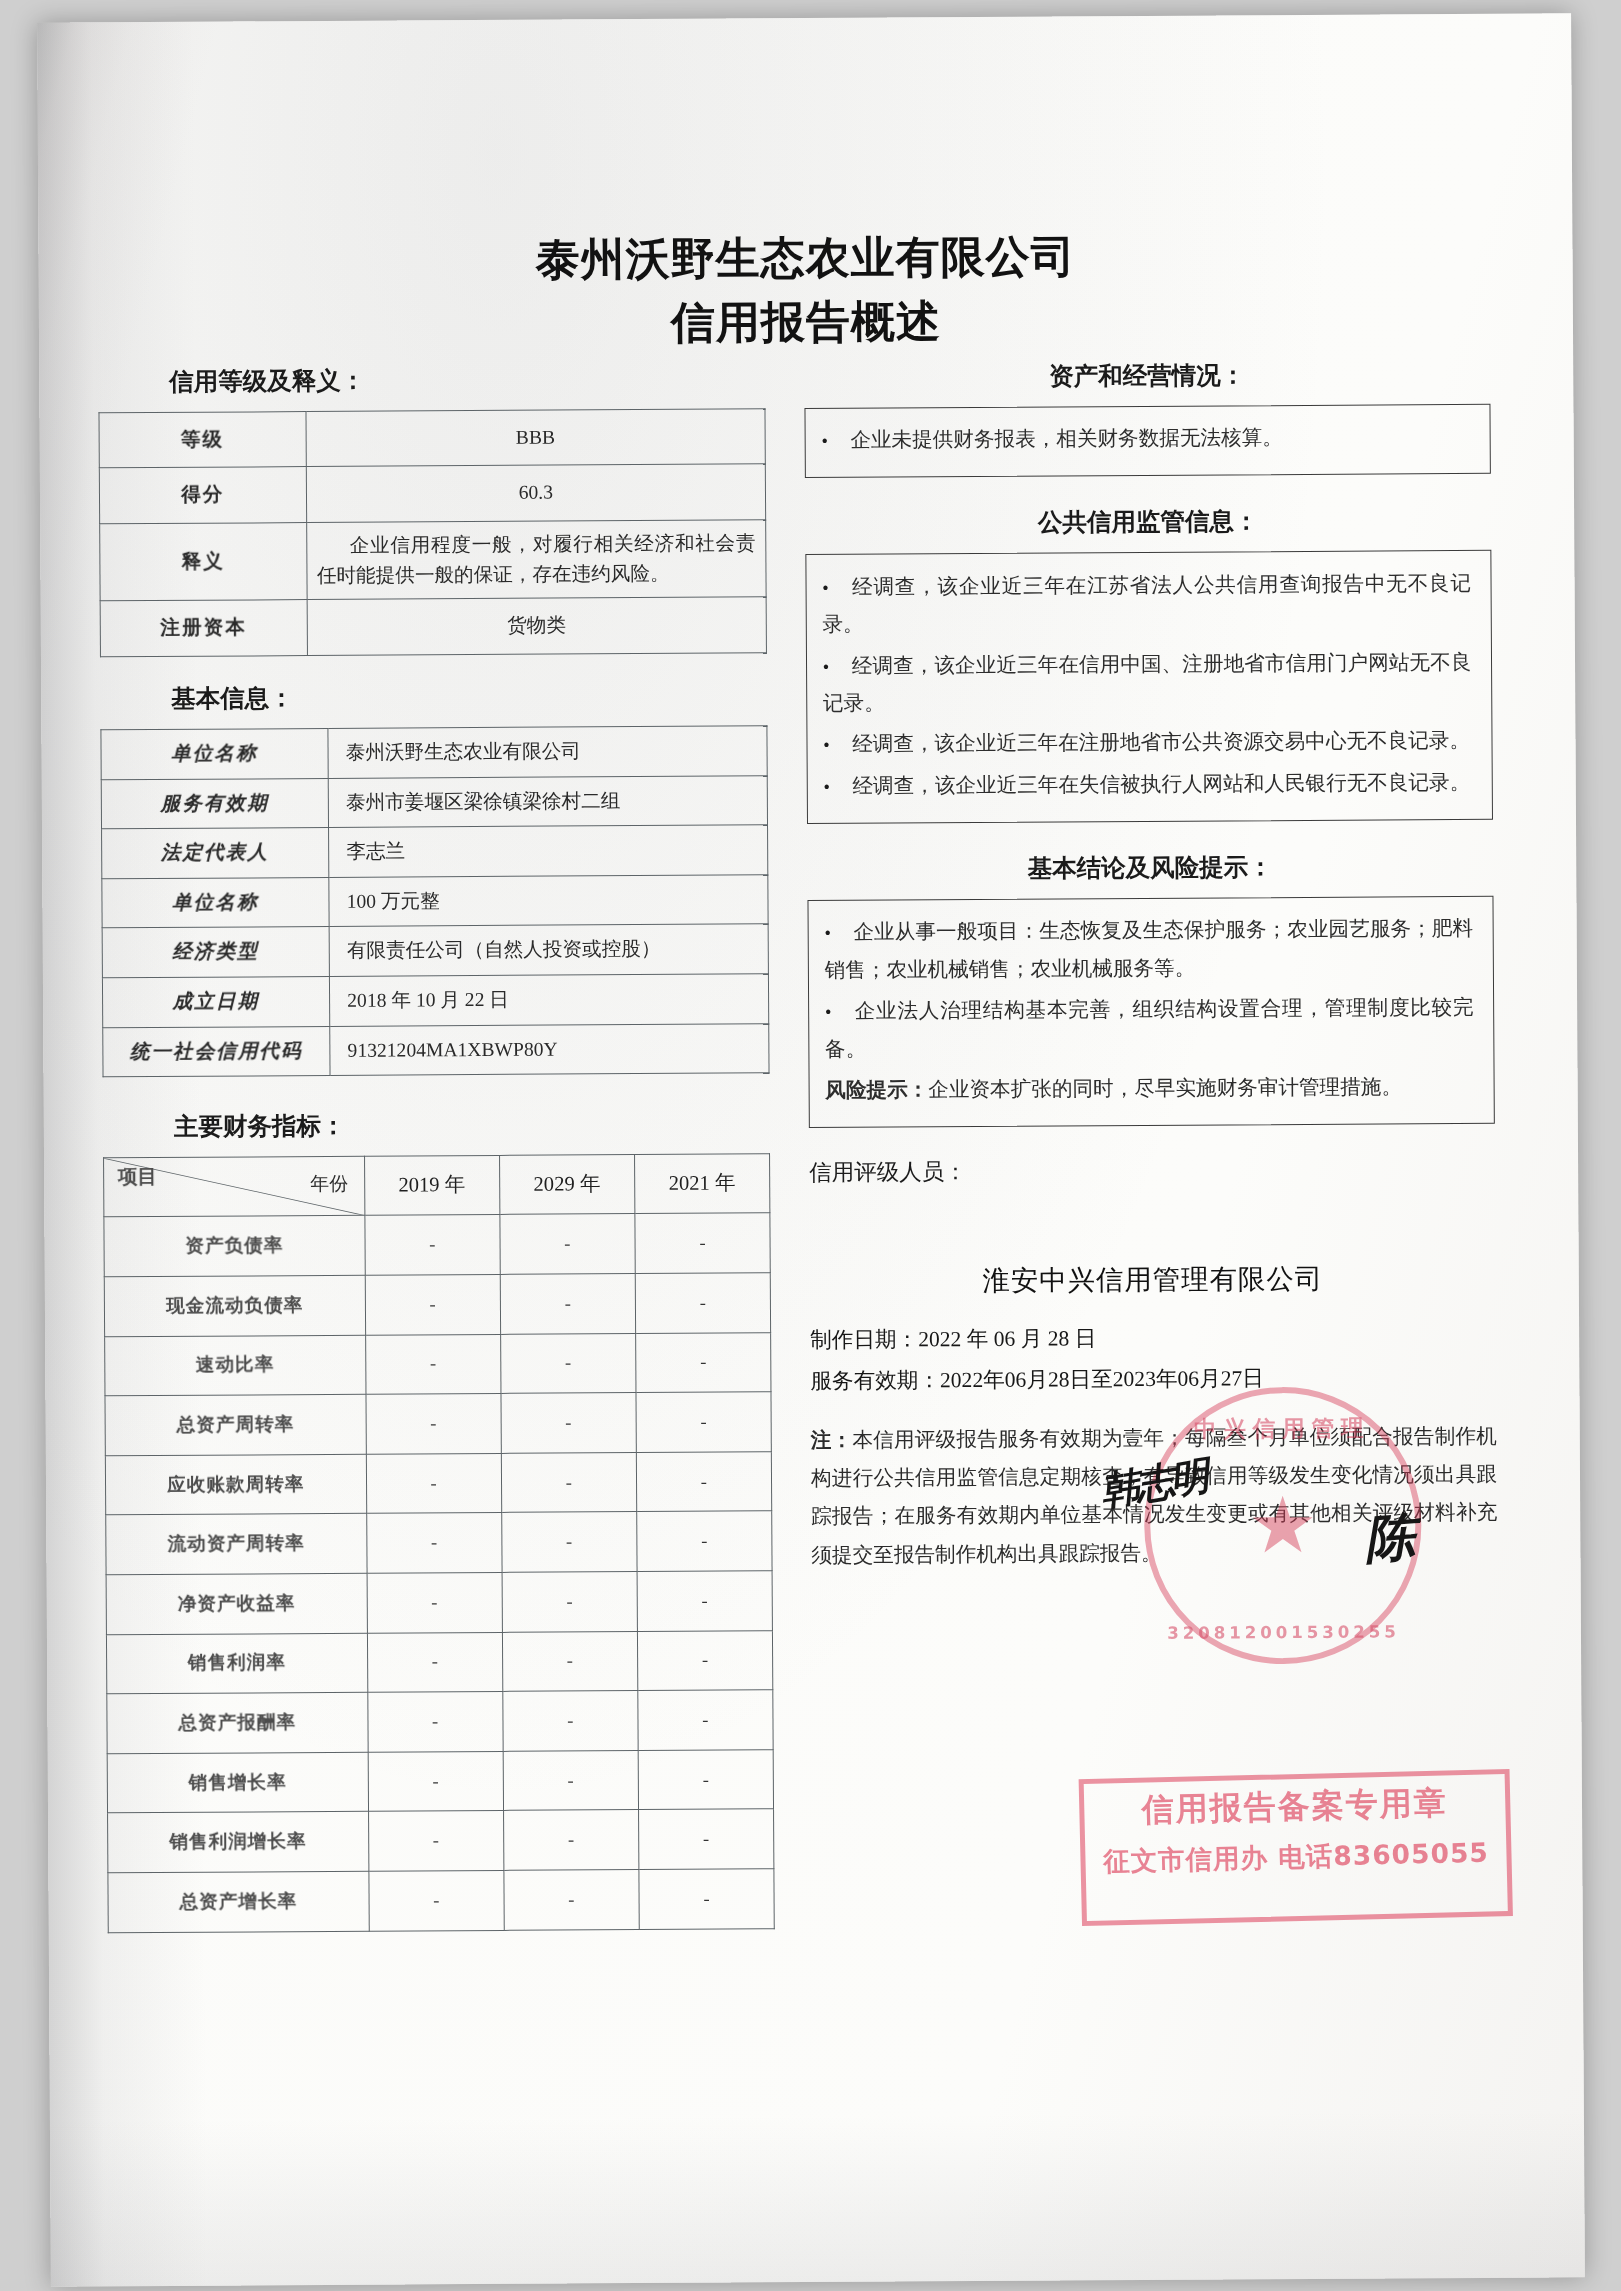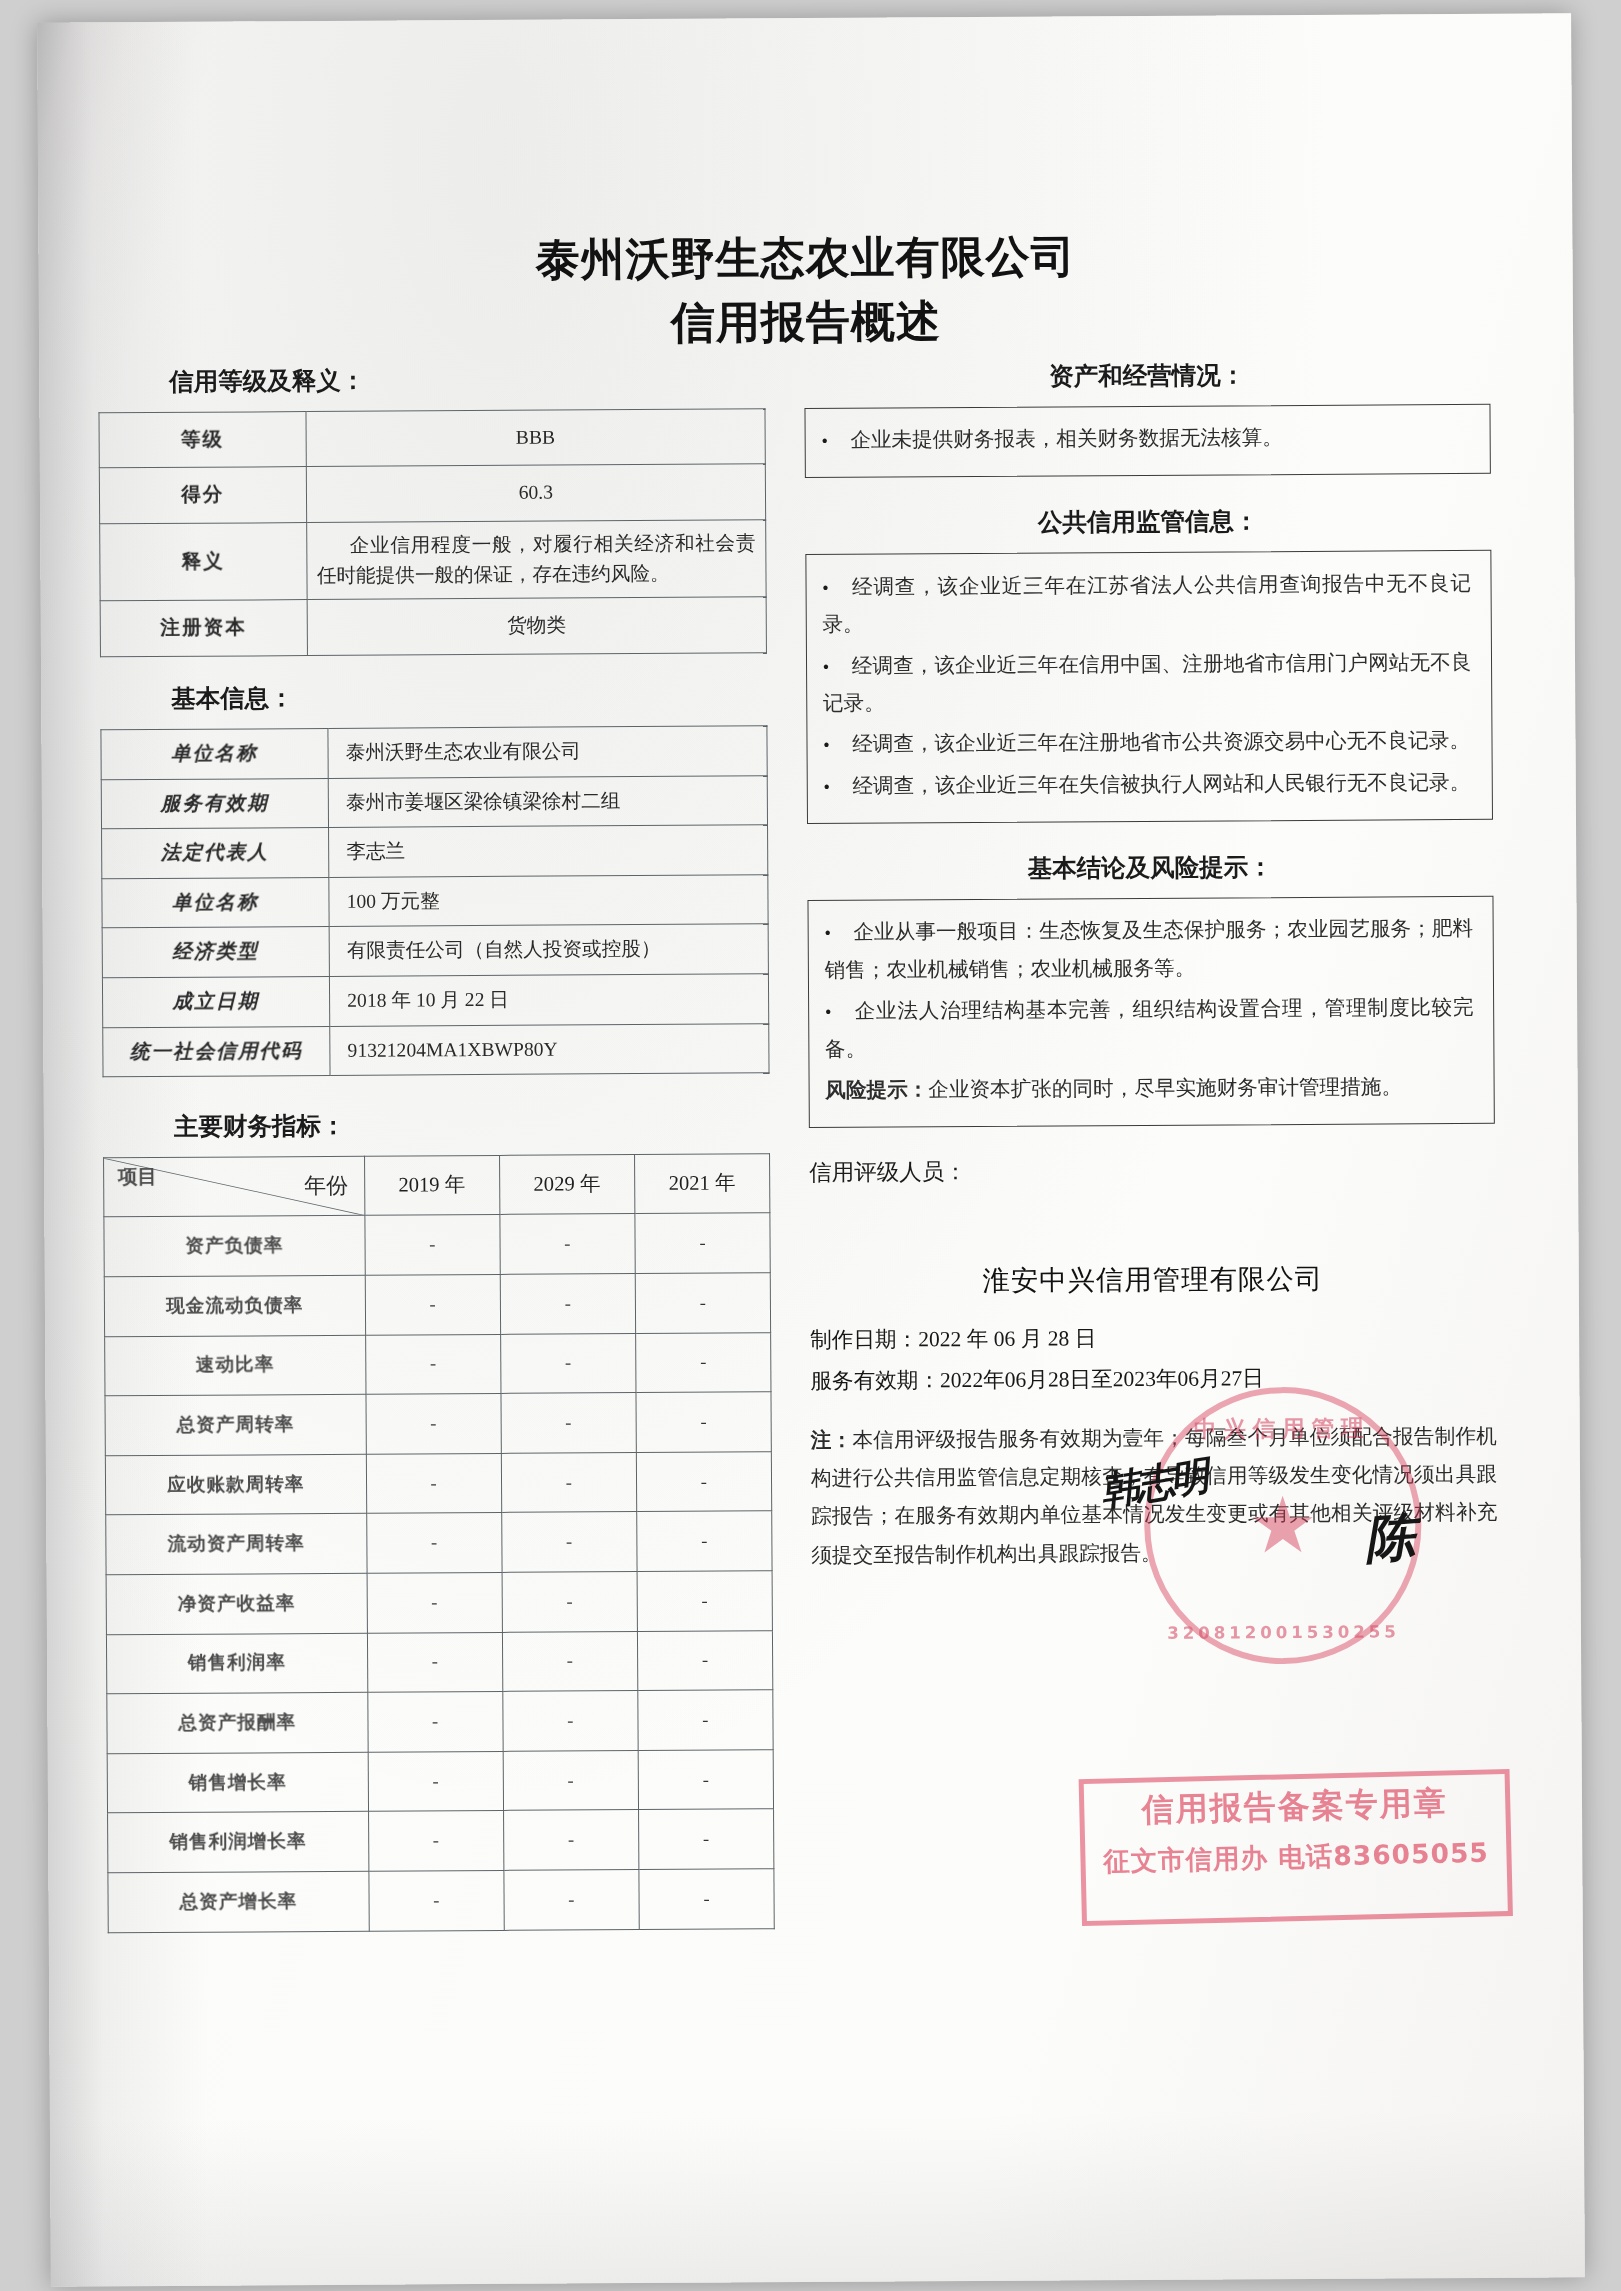--- a/index.html
+++ b/index.html
@@ -89,21 +89,21 @@
     font-weight:700;color:#4c4c4c;letter-spacing:1px;
     filter:blur(0.4px);width:240px;
   }
   #fin-corner{
     position:relative;height:90px;width:240px;padding:0 !important;
   }
   #fin-corner .diag{
     position:absolute;left:0;top:0;width:100%;height:100%;
   }
   #fin-corner .yr{
-    position:absolute;right:15.7px;top:11.8px;font-size:22px;color:#2b2b2b;
+    position:absolute;right:15.7px;top:11.8px;font-size:19px;color:#2b2b2b;
   }
   #fin-corner .it{
     position:absolute;left:13.7px;bottom:23px;font-size:19.6px;
     font-family:Liberation Mono, monospace;font-weight:700;
     color:#4c4c4c;filter:blur(0.4px);
   }
   #fin-table thead td{font-size:20.6px;font-weight:400;color:#1f1f1f;}
 
   
   .box{

